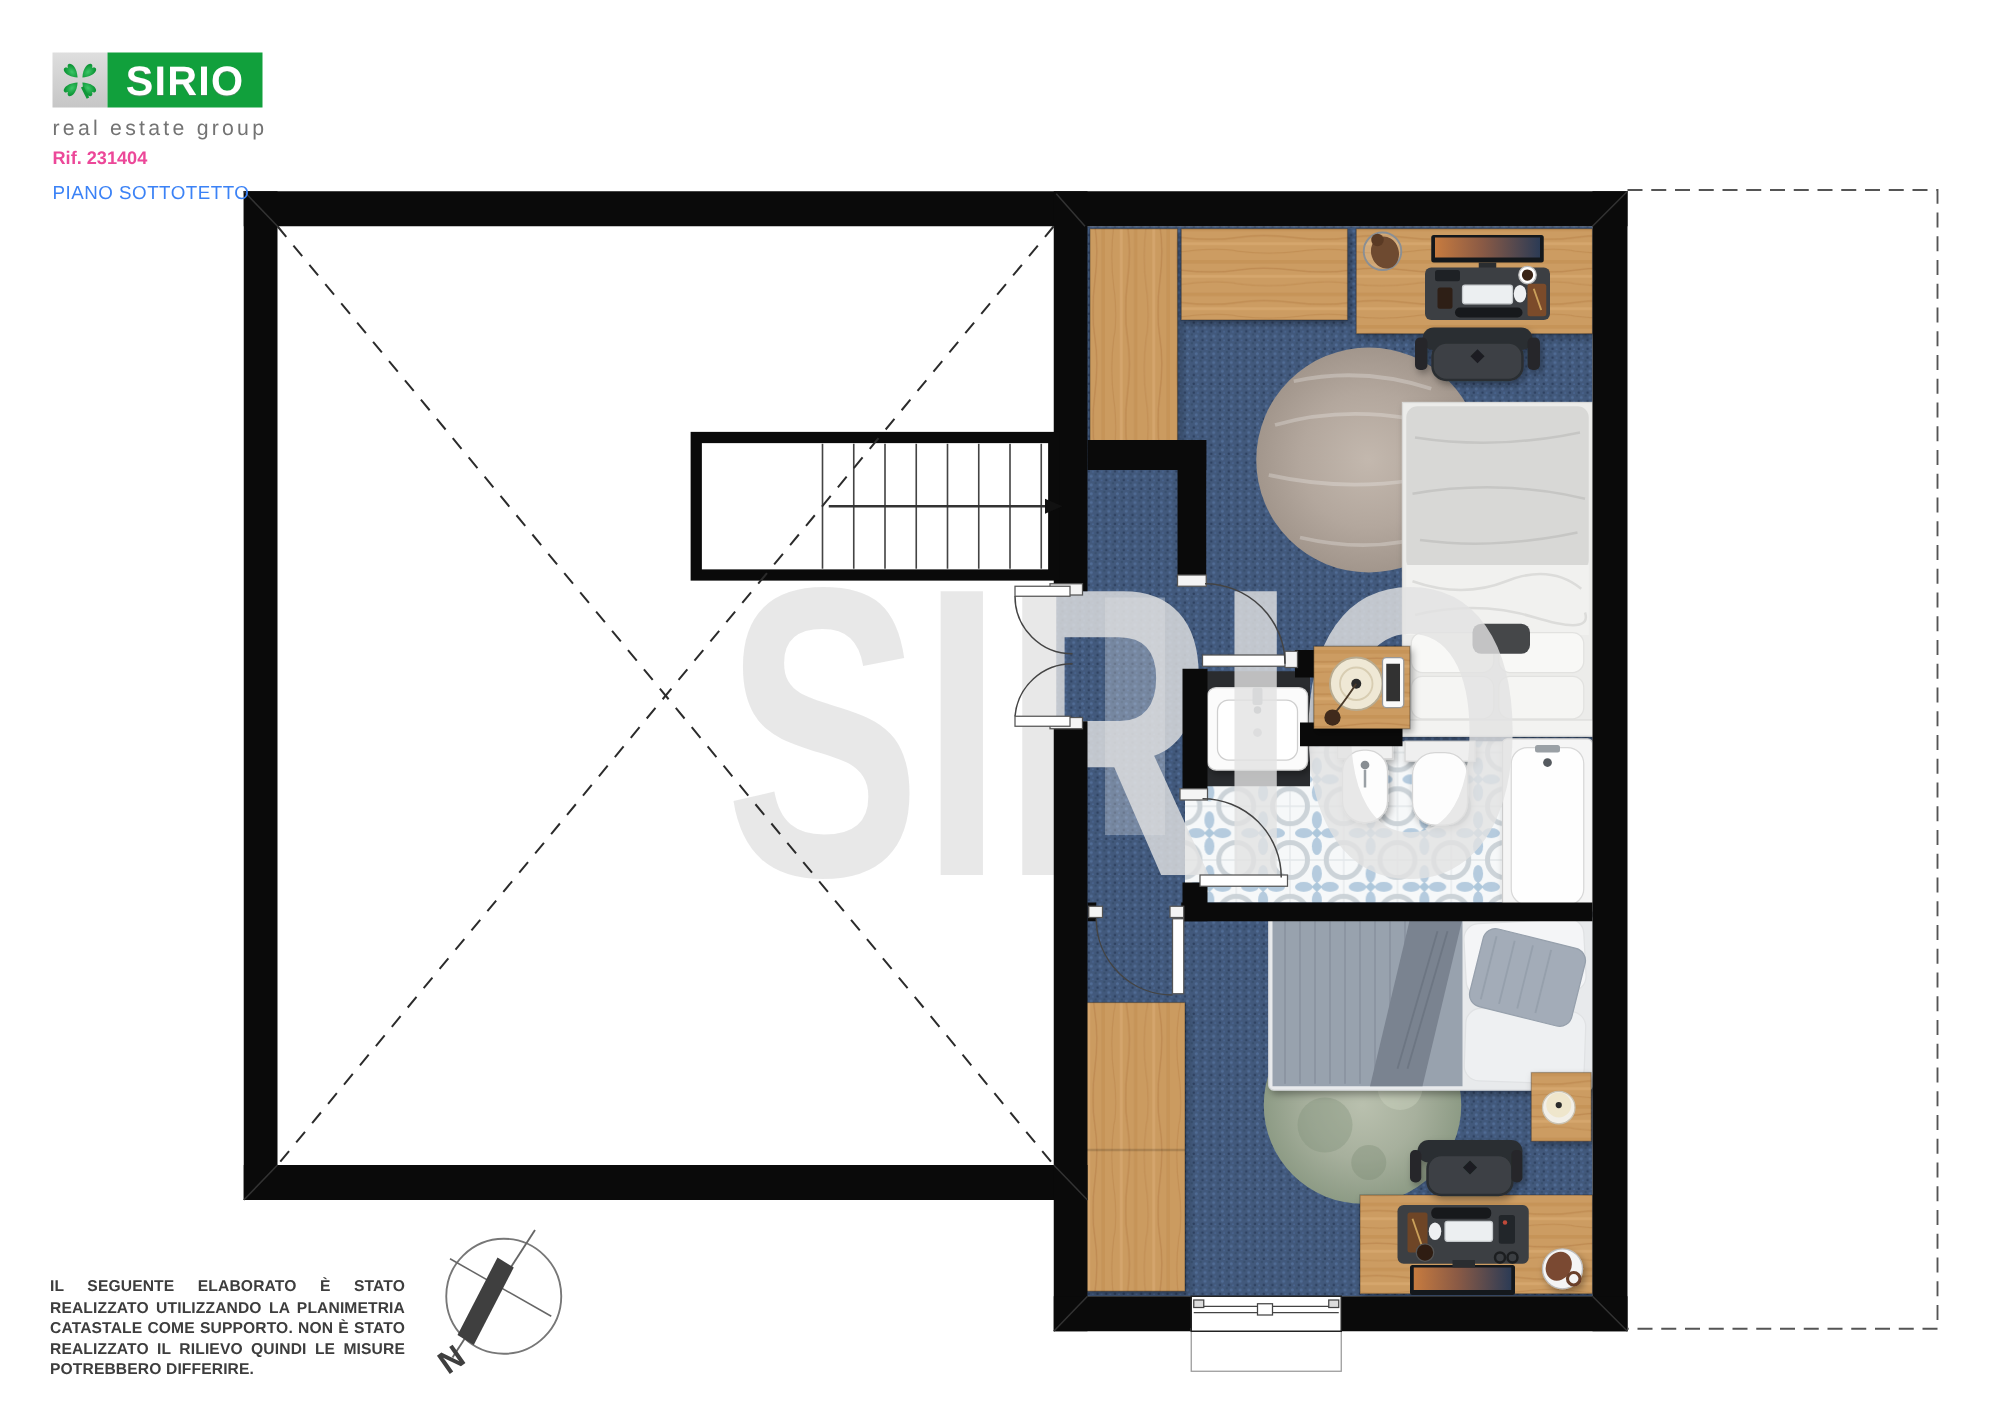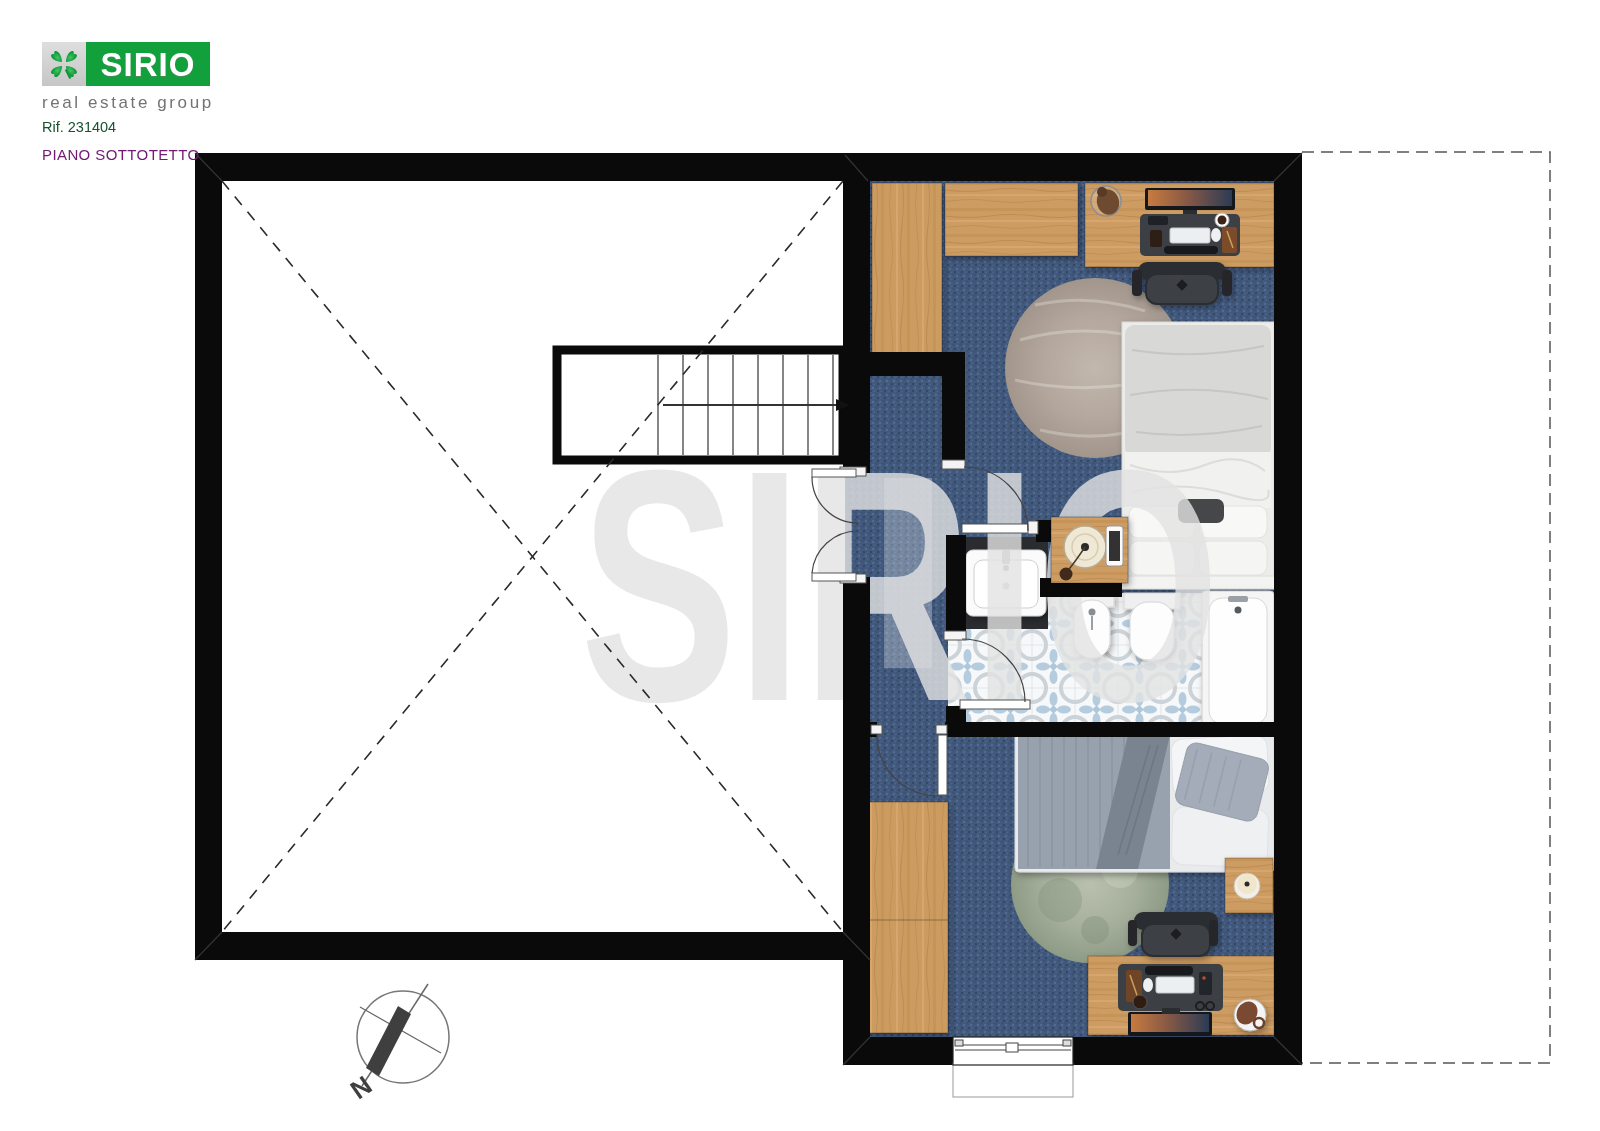--- a/index.html
+++ b/index.html
@@ -7,22 +7,22 @@
         font-family:"Liberation Sans", sans-serif;}
   .plan-svg{position:absolute;left:0;top:0;}
   .brand{position:absolute;left:42px;top:42px;}
   .brand-row{display:flex;align-items:stretch;height:44px;}
   .brand-graybox{width:44px;height:44px;background:linear-gradient(180deg,#dedede,#c6c6c6);
         display:flex;align-items:center;justify-content:center;}
   .brand-greenbox{width:124px;height:44px;background:#11a03c;display:flex;align-items:center;justify-content:center;}
   .brand-name{color:#ffffff;font-weight:bold;font-size:33px;letter-spacing:1px;line-height:1;
         text-shadow:0 1px 0 rgba(120,120,120,.55);}
   .brand-tagline{margin-top:7px;color:#737373;font-size:17px;letter-spacing:2.6px;white-space:nowrap;}
-  .ref-line{position:absolute;left:42px;top:119px;font-size:14.5px;font-weight:normal;color:#14532d;}
-  .floor-line{position:absolute;left:42px;top:146px;font-size:15px;color:#701a75;letter-spacing:.4px;}
+  .ref-line{position:absolute;left:42px;top:119px;font-size:14.5px;font-weight:bold;color:#ec4899;}
+  .floor-line{position:absolute;left:42px;top:146px;font-size:15px;color:#3b82f6;letter-spacing:.4px;}
   .disclaimer{position:absolute;left:40px;top:1021px;width:284px;font-size:12.5px;line-height:1.32;
         color:#3d3d3d;font-weight:bold;text-align:justify;letter-spacing:.1px;}
 </style>
 </head>
 <body>
 
 <div class="page">
 
 <svg class="plan-svg" width="1600" height="1131" viewBox="0 0 1600 1131">
   <defs>
@@ -377,14 +377,15 @@
     <div class="brand-greenbox">
       <span class="brand-name">SIRIO</span>
     </div>
   </div>
   <div class="brand-tagline">real estate group</div>
 </div>
 
 <div class="ref-line">Rif. 231404</div>
 <div class="floor-line">PIANO SOTTOTETTO</div>
 
+<div class="disclaimer">IL SEGUENTE ELABORATO È STATO REALIZZATO UTILIZZANDO LA PLANIMETRIA CATASTALE COME SUPPORTO. NON È STATO REALIZZATO IL RILIEVO QUINDI LE MISURE POTREBBERO DIFFERIRE.</div>
 
 </div>
 
 </body></html>

